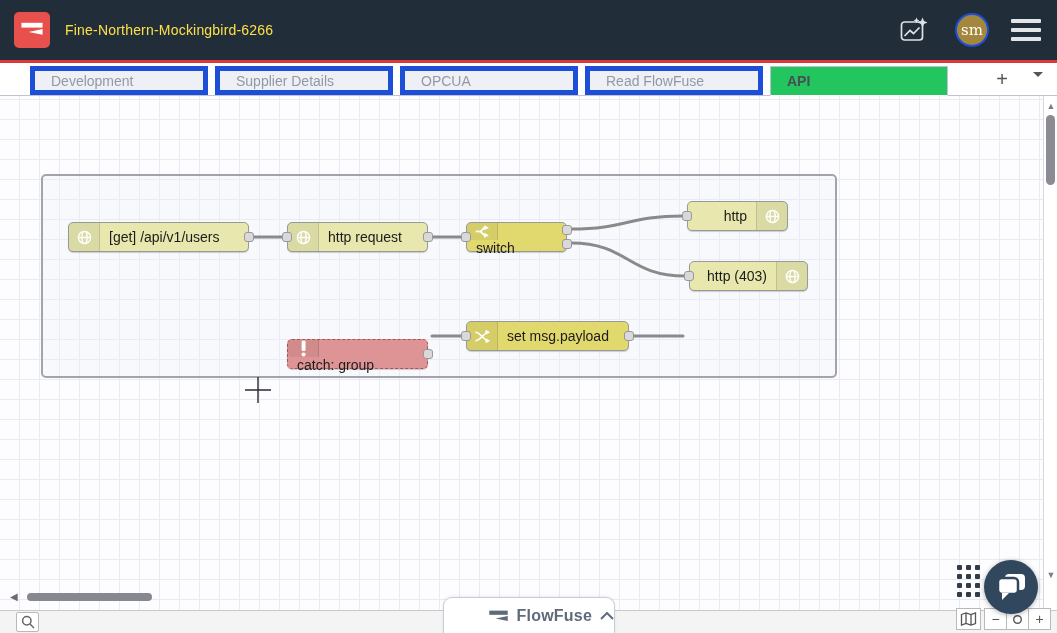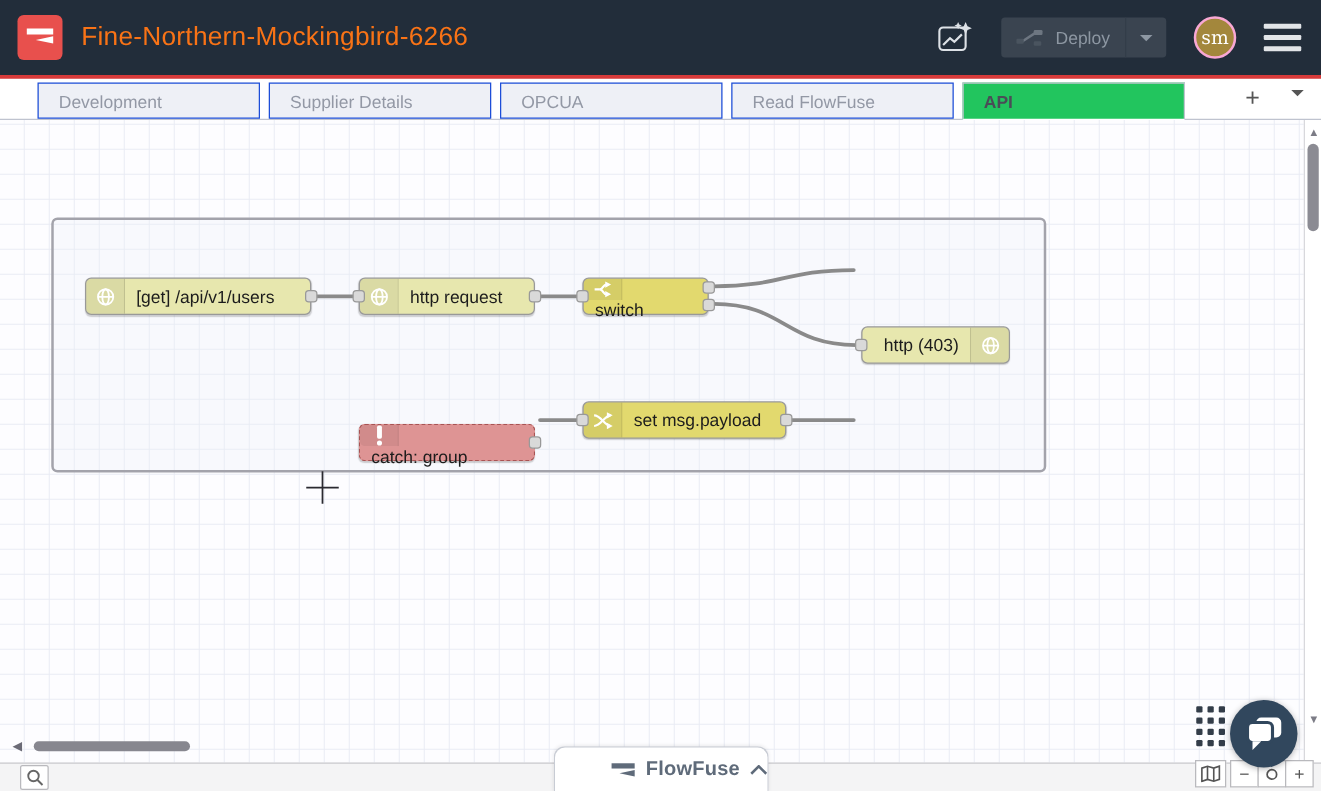--- a/index.html
+++ b/index.html
@@ -4,41 +4,41 @@
 <style>
   html,body{margin:0;padding:0;}
   body{width:1057px;height:633px;position:relative;overflow:hidden;
        font-family:"Liberation Sans",sans-serif;background:#fff;}
 
   
   .header{position:absolute;top:0;left:0;width:1057px;height:60px;background:#222d3a;
           display:flex;align-items:center;z-index:20;}
   .logo-box{width:36px;height:36px;background:#e8504d;border-radius:5px;margin-left:14px;
             display:flex;align-items:center;justify-content:center;flex:none;}
-  .app-title{color:#f97316;font-size:21px;margin-left:15px;letter-spacing:.2px;white-space:nowrap;}
+  .app-title{color:#fde047;font-size:14px;margin-left:15px;letter-spacing:.2px;white-space:nowrap;}
   .header-right{margin-left:auto;display:flex;align-items:center;margin-right:16px;}
   .ai-btn{width:38px;height:38px;display:flex;align-items:center;justify-content:center;cursor:pointer;}
   .deploy-btn{display:flex;align-items:center;background:#3a4450;border-radius:3px;height:32px;
               color:#8d97a2;margin-left:18px;}
   .deploy-main{display:flex;align-items:center;gap:9px;padding:0 12px;font-size:14px;}
   .deploy-caret{padding:0 11px;height:100%;display:flex;align-items:center;border-left:1px solid #333d49;}
   .caret-down{width:0;height:0;border-left:5px solid transparent;border-right:5px solid transparent;
               border-top:5px solid #8d97a2;}
-  .avatar{width:34px;height:34px;border-radius:50%;background:#a3873c;border:2px solid #f9a8d4;
+  .avatar{width:34px;height:34px;border-radius:50%;background:#a3873c;border:2px solid #1d4ed8;
           color:#fff;font-family:"DejaVu Serif",serif;font-size:15px;display:flex;align-items:center;
           justify-content:center;margin-left:22px;box-sizing:border-box;}
   .hamburger{display:flex;flex-direction:column;gap:5px;margin-left:22px;cursor:pointer;}
   .hamburger i{display:block;width:30px;height:4px;background:#e2e5e8;border-radius:1px;}
   .red-line{position:absolute;top:60px;left:0;width:1057px;height:3px;background:#d83a3a;z-index:21;}
 
   
   .tabbar{position:absolute;top:63px;left:0;width:1057px;height:33px;background:#fff;
           border-bottom:1px solid #bfc3cf;box-sizing:border-box;z-index:15;}
   .tab-list{position:absolute;left:30px;bottom:0;display:flex;align-items:flex-end;}
-  .tab{width:178px;height:29px;margin-right:7px;background:#eef0f6;border:1px solid #1d4ed8;
+  .tab{width:178px;height:29px;margin-right:7px;background:#eef0f6;border:5px solid #1d4ed8;
        box-sizing:border-box;display:flex;align-items:center;cursor:pointer;}
   .tab span{font-size:14px;color:#9398a5;padding-left:16px;white-space:nowrap;overflow:hidden;}
   .tab.active{background:#22c55e;border:1px solid #bfc3cf;border-bottom:1px solid #fff;height:30px;
               margin-bottom:-1px;}
   .tab.active span{color:#4a4d57;font-weight:bold;}
   .tab-plus{position:absolute;right:44px;top:5px;font-size:20px;color:#555;width:22px;text-align:center;
             cursor:pointer;line-height:22px;}
   .tab-caret{position:absolute;right:14px;top:14px;cursor:pointer;}
   .tab-caret .caret-down{border-top-color:#555;}
 
@@ -114,34 +114,20 @@
   <div class="app-title">Fine-Northern-Mockingbird-6266</div>
   <div class="header-right">
     <div class="ai-btn">
       <svg width="30" height="28" viewBox="0 0 30 28" fill="none" stroke="#dde1e6" stroke-width="1.7">
         <rect x="2.5" y="6" width="21" height="18" rx="3"></rect>
         <path d="M5.5 20 L11 14.5 L14.5 17.5 L20.5 11.5"></path>
         <path d="M23.5 1.5 L25 5 L28.5 6.5 L25 8 L23.5 11.5 L22 8 L18.5 6.5 L22 5 Z" fill="#dde1e6" stroke="none"></path>
         <path d="M17.5 1.5 l.9 2 2 .9 -2 .9 -.9 2 -.9 -2 -2 -.9 2 -.9 z" fill="#dde1e6" stroke="none"></path>
       </svg>
     </div>
-    <div class="deploy-btn">
-      <div class="deploy-main">
-        <svg width="22" height="16" viewBox="0 0 22 16">
-          <path d="M5 11 L15 4.5" stroke="#6d7681" stroke-width="2"></path>
-          <rect x="0" y="9" width="6" height="4" rx="1" fill="#4a545f"></rect>
-          <rect x="14" y="2" width="7" height="4" rx="1" fill="#6d7681"></rect>
-          <rect x="14" y="11" width="6" height="3.5" rx="1" fill="#4a545f"></rect>
-        </svg>
-        <span>Deploy</span>
-      </div>
-      <div class="deploy-caret">
-        <i class="caret-down"></i>
-      </div>
-    </div>
     <div class="avatar">
       <span>sm</span>
     </div>
     <div class="hamburger">
       <i></i>
         <i></i>
         <i></i>
     </div>
   </div>
 </div>
@@ -242,20 +228,31 @@
             <path d="M12 2.5 L17.5 5.5 L12 8.5 z"></path>
             <path d="M12 11.5 L17.5 14.5 L12 17.5 z"></path>
           </g>
         </svg>
       </div>
       <div class="label">switch</div>
       <div class="port" style="left: -6px; top: 9px;"></div>
       <div class="port" style="right: -6px; top: 2px;"></div>
       <div class="port" style="right: -6px; top: 16px;"></div>
     </div>
+    <div class="node" style="left: 687px; top: 105px; width: 101px; background: rgb(231, 231, 174);">
+      <div class="label align-right">http</div>
+      <div class="icon-area right">
+        <svg width="17" height="17" viewBox="0 0 20 20" fill="none" stroke="#fff" stroke-width="1.7">
+          <circle cx="10" cy="10" r="7.2"></circle>
+          <ellipse cx="10" cy="10" rx="3.1" ry="7.2"></ellipse>
+          <path d="M2.8 10 h14.4"></path>
+        </svg>
+      </div>
+      <div class="port" style="left: -6px; top: 9px;"></div>
+    </div>
     <div class="node" style="left: 689px; top: 165px; width: 119px; background: rgb(231, 231, 174);">
       <div class="label align-right">http (403)</div>
       <div class="icon-area right">
         <svg width="17" height="17" viewBox="0 0 20 20" fill="none" stroke="#fff" stroke-width="1.7">
           <circle cx="10" cy="10" r="7.2"></circle>
           <ellipse cx="10" cy="10" rx="3.1" ry="7.2"></ellipse>
           <path d="M2.8 10 h14.4"></path>
         </svg>
       </div>
       <div class="port" style="left: -6px; top: 9px;"></div>

